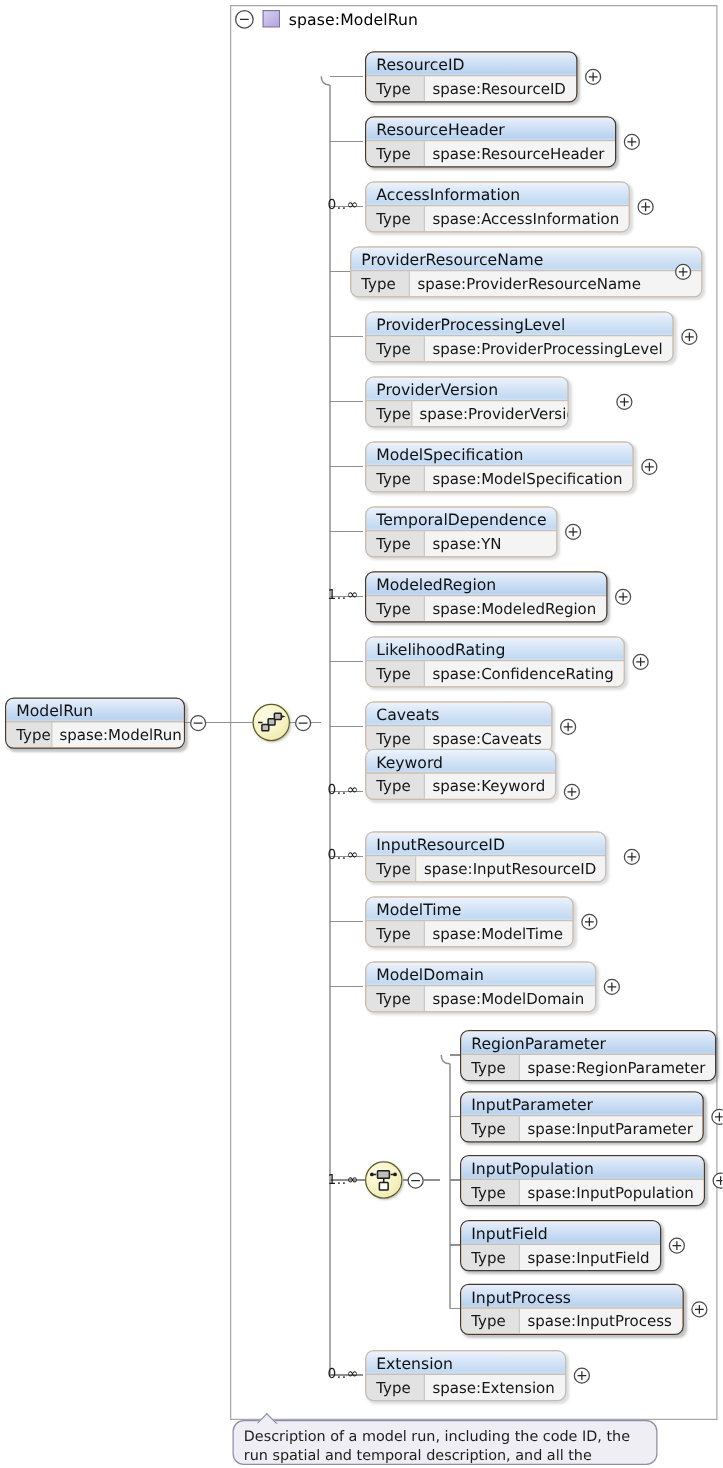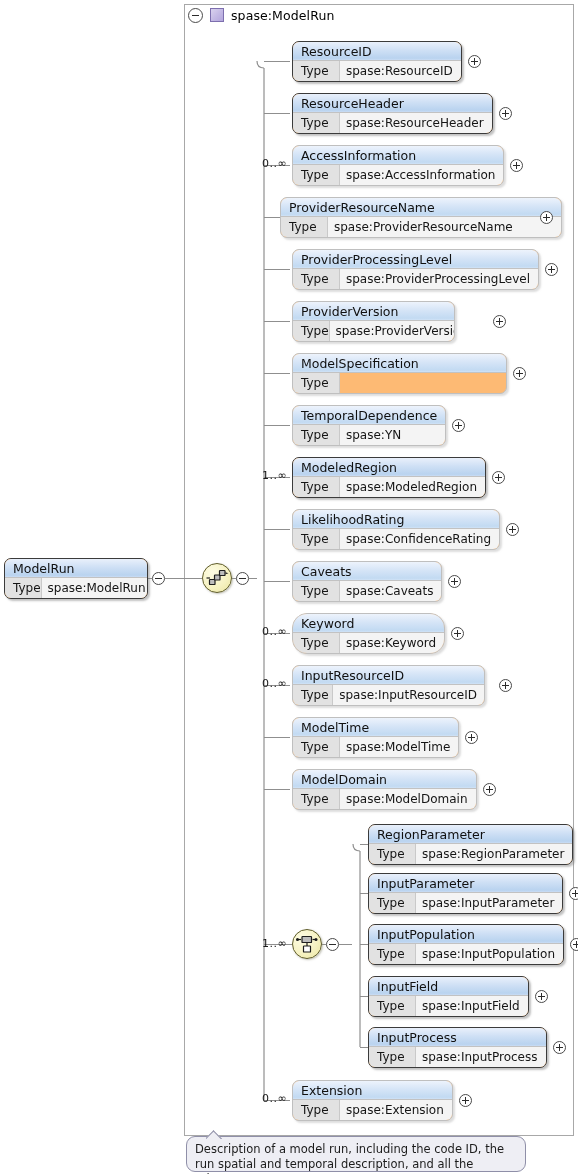--- a/index.html
+++ b/index.html
@@ -343,20 +343,21 @@
         <div class="node-typerow">
           <div class="node-typelabel">Type</div>
           <div class="node-typevalue">spase:ProviderVersion</div>
         </div>
       </div>
       <div class="toggle plus" style="left: 493px; top: 315px;"></div>
       <div class="node optional" style="left: 292px; top: 353px; width: 215px;">
         <div class="node-name">ModelSpecification</div>
         <div class="node-typerow">
           <div class="node-typelabel">Type</div>
+          <div class="node-typevalue">spase:ModelSpecification</div>
         </div>
       </div>
       <div class="toggle plus" style="left: 513px; top: 367px;"></div>
       <div class="node optional" style="left: 292px; top: 405px; width: 154px;">
         <div class="node-name">TemporalDependence</div>
         <div class="node-typerow">
           <div class="node-typelabel">Type</div>
           <div class="node-typevalue">spase:YN</div>
         </div>
       </div>
@@ -379,21 +380,21 @@
       </div>
       <div class="toggle plus" style="left: 506px; top: 523px;"></div>
       <div class="node optional" style="left: 292px; top: 561px; width: 150px;">
         <div class="node-name">Caveats</div>
         <div class="node-typerow">
           <div class="node-typelabel">Type</div>
           <div class="node-typevalue">spase:Caveats</div>
         </div>
       </div>
       <div class="toggle plus" style="left: 448px; top: 575px;"></div>
-      <div class="node optional" style="left: 292px; top: 613px; width: 153px; border-radius: 15px;">
+      <div class="node optional" style="left: 292px; top: 599px; width: 153px;">
         <div class="node-name">Keyword</div>
         <div class="node-typerow">
           <div class="node-typelabel">Type</div>
           <div class="node-typevalue">spase:Keyword</div>
         </div>
       </div>
       <div class="toggle plus" style="left: 451px; top: 627px;"></div>
       <div class="card" style="left: 262px; top: 625px;">0..∞</div>
       <div class="node optional" style="left: 292px; top: 665px; width: 193px;">
         <div class="node-name">InputResourceID</div>

